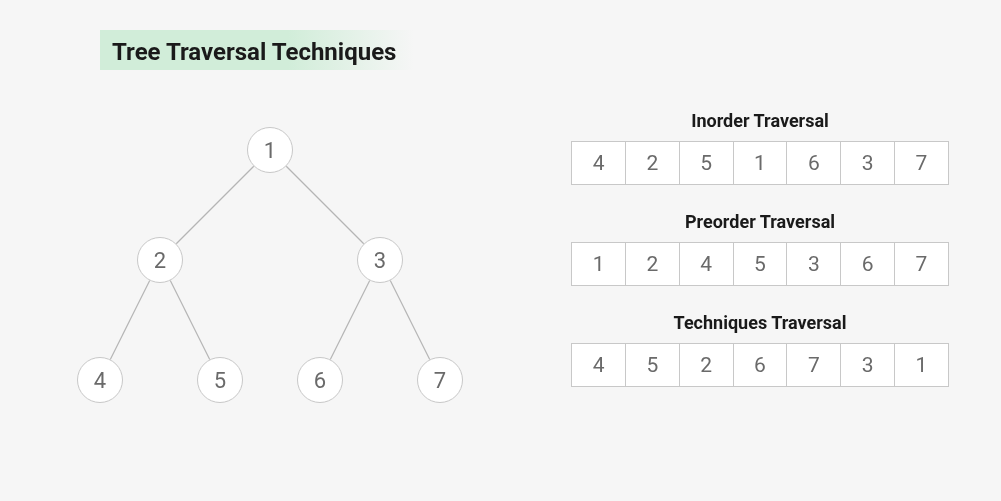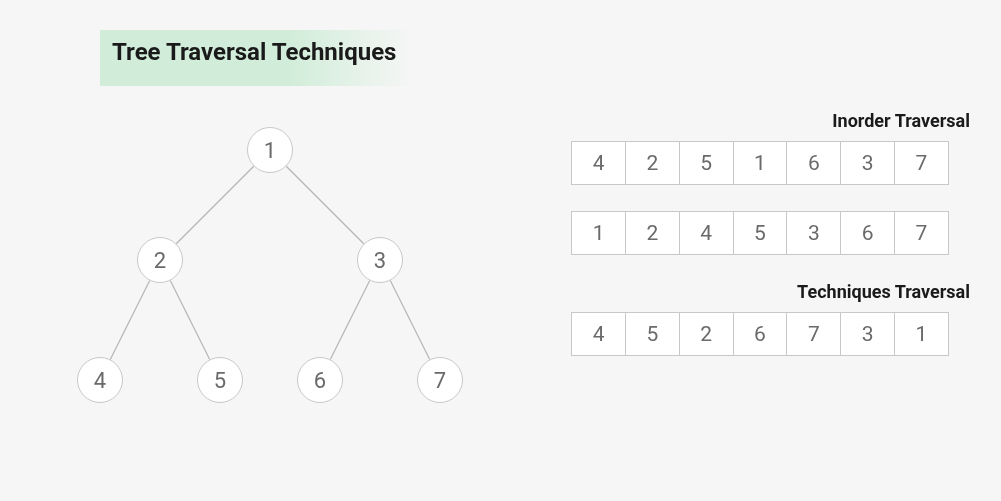--- a/index.html
+++ b/index.html
@@ -9,21 +9,21 @@
     height: 501px;
     background: #f6f6f6;
     font-family: -apple-system, BlinkMacSystemFont, "Segoe UI", Roboto, Arial, sans-serif;
     position: relative;
     overflow: hidden;
   }
   .title-wrap {
     position: absolute;
     top: 30px;
     left: 100px;
-    padding: 8px 18px 20px 12px;
+    padding: 8px 18px 4px 12px;
     background: linear-gradient(to right, #d1edd9 0%, #d1edd9 60%, rgba(209,237,217,0) 100%);
   }
   .title {
     font-size: 24px;
     font-weight: 700;
     color: #1a1a1a;
   }
   .tree {
     position: absolute;
     top: 120px;
@@ -64,21 +64,20 @@
   }
   .trav-block {
     margin-bottom: 26px;
     text-align: center;
   }
   .trav-title {
     font-size: 18px;
     font-weight: 700;
     color: #1a1a1a;
     margin-bottom: 10px;
-    text-align: right;
   }
   .trav-row {
     display: flex;
     justify-content: center;
   }
   .cell {
     width: 55px;
     height: 44px;
     border: 1.2px solid #c8c8c8;
     margin-left: -1.2px;
@@ -123,20 +122,21 @@
         <div class="cell">4</div>
         <div class="cell">2</div>
         <div class="cell">5</div>
         <div class="cell">1</div>
         <div class="cell">6</div>
         <div class="cell">3</div>
         <div class="cell">7</div>
       </div>
     </div>
     <div class="trav-block">
+      <div class="trav-title">Preorder Traversal</div>
       <div class="trav-row">
         <div class="cell">1</div>
         <div class="cell">2</div>
         <div class="cell">4</div>
         <div class="cell">5</div>
         <div class="cell">3</div>
         <div class="cell">6</div>
         <div class="cell">7</div>
       </div>
     </div>

